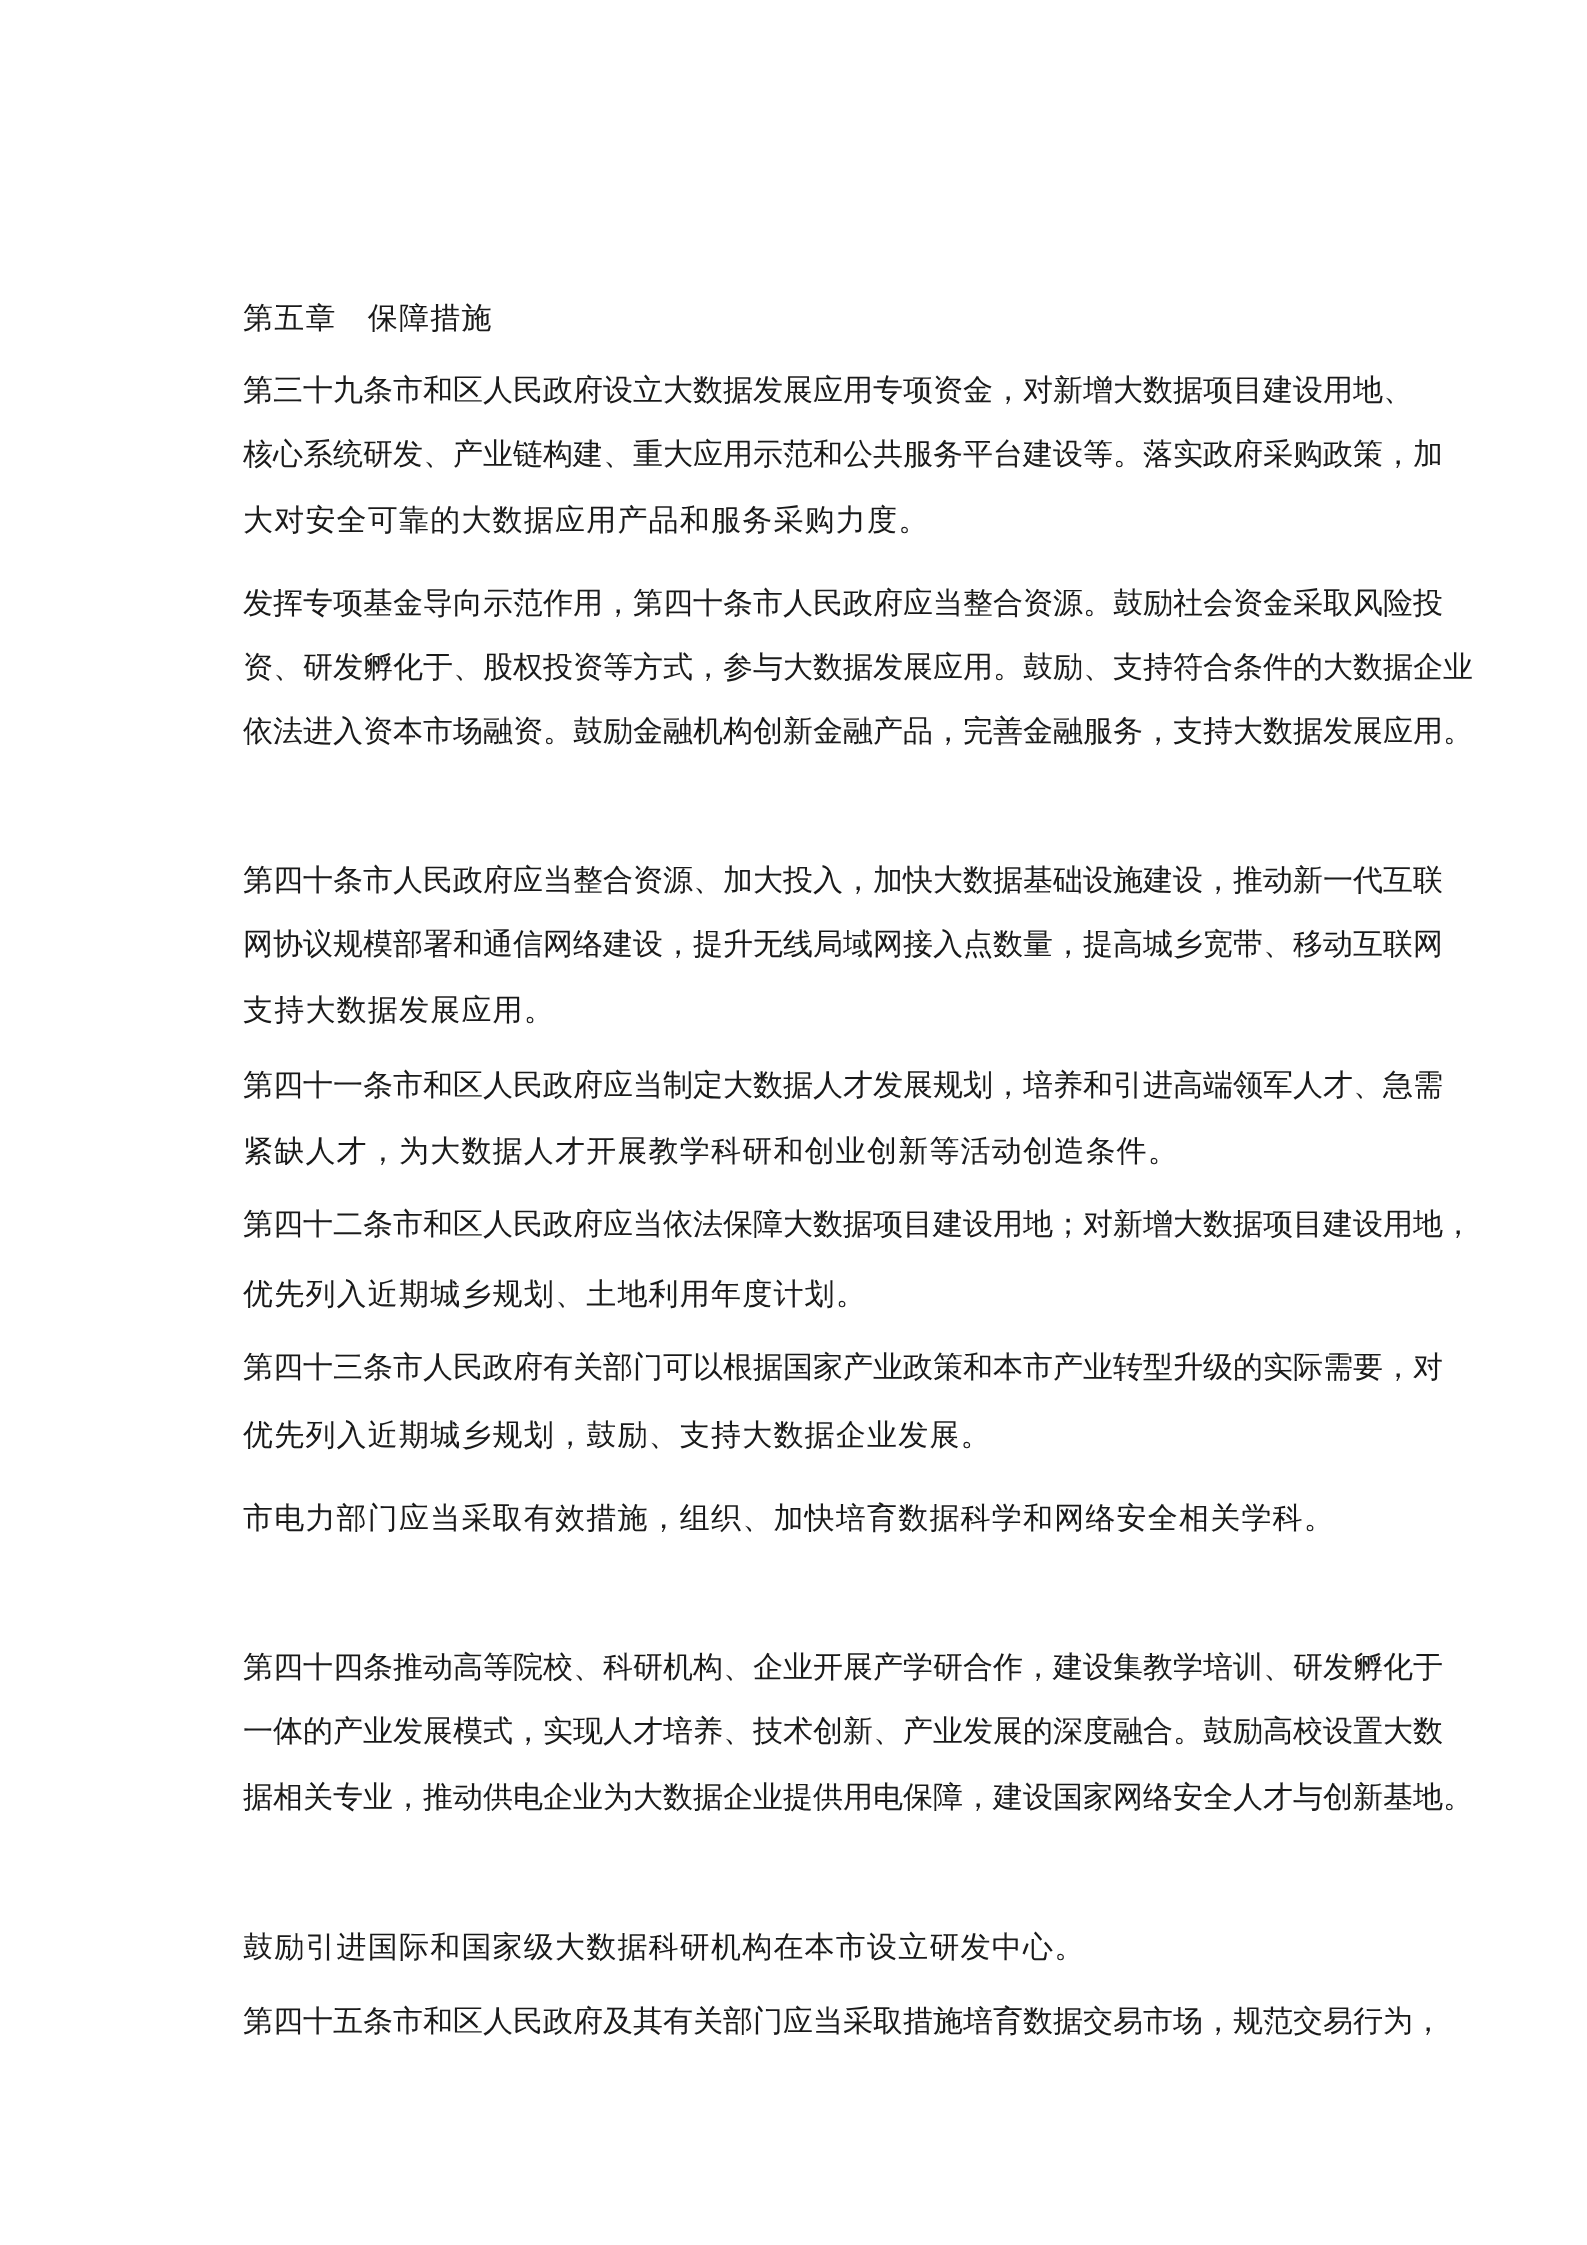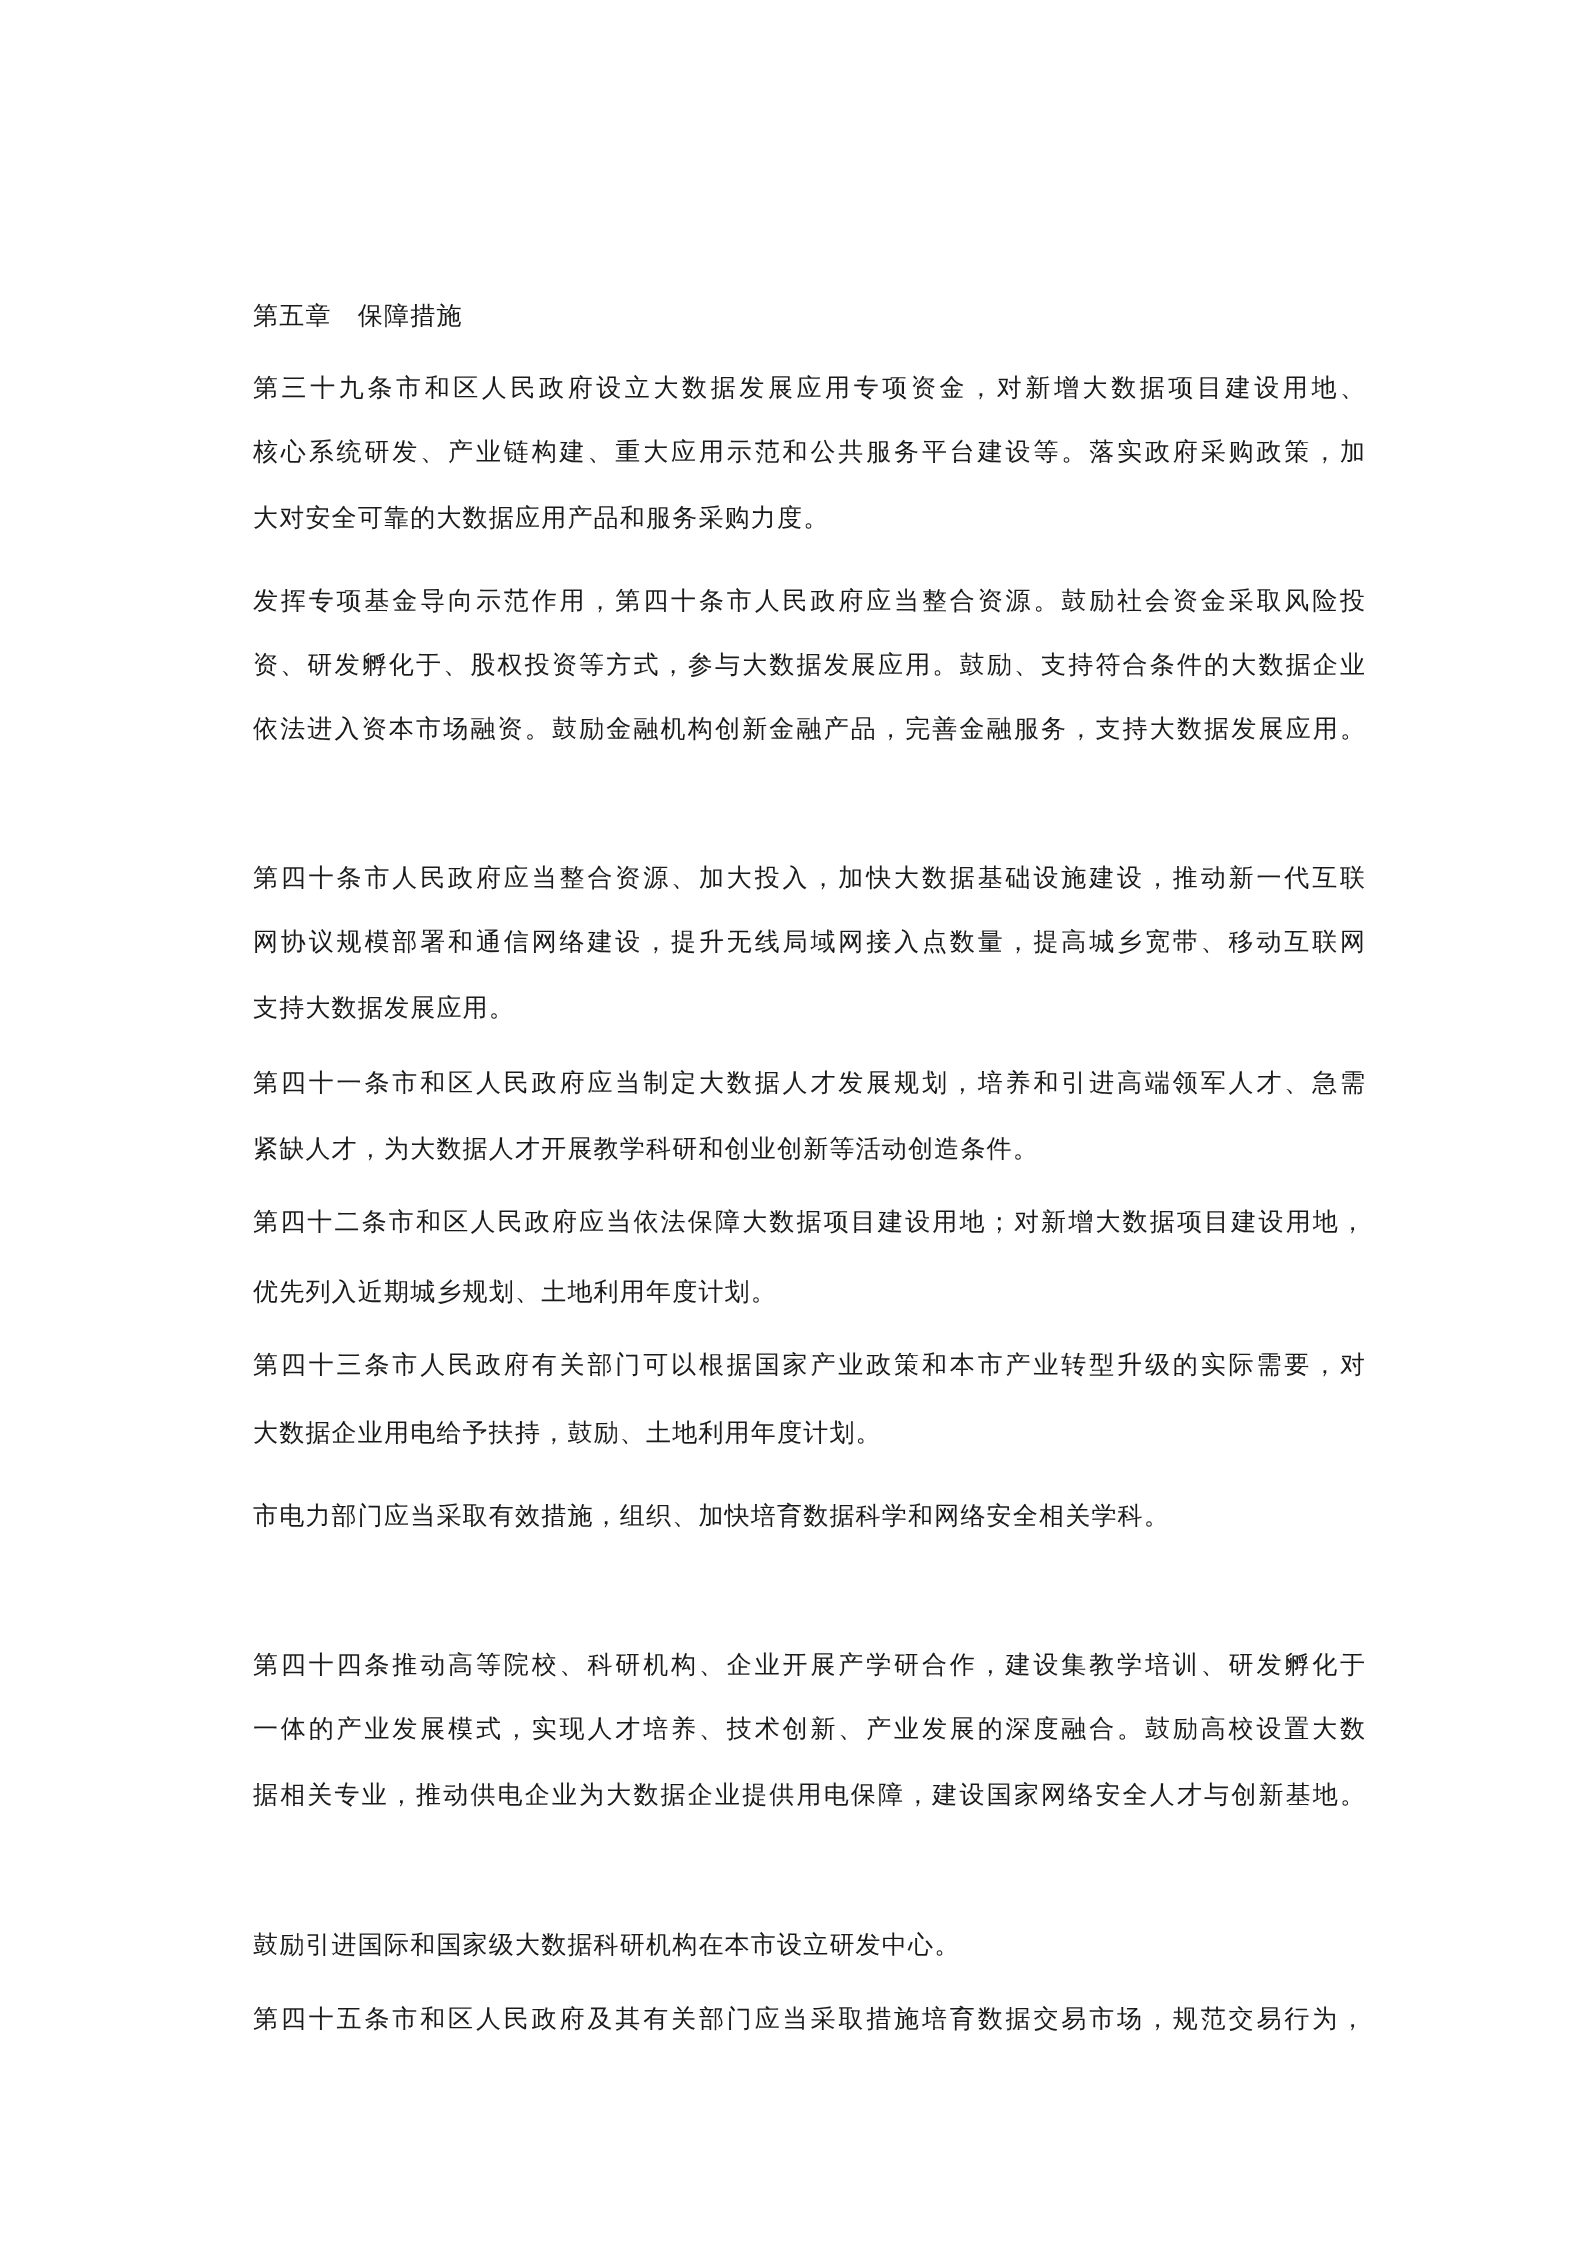--- a/index.html
+++ b/index.html
@@ -1,22 +1,22 @@
 <!DOCTYPE html>
 <html><head>
 <meta charset="utf-8">
 <style>
   html, body { margin: 0; padding: 0; background: #ffffff; }
   body { width: 1587px; height: 2245px; position: relative; overflow: hidden; }
   .page { position: absolute; left: 0; top: 0; width: 1587px; height: 2245px; background: #ffffff; }
   .line {
     position: absolute;
-    left: 253px;
-    font-family: Liberation Mono, monospace;
-    font-size: 25px;
+    left: 243px;
+    font-family: Liberation Sans, sans-serif;
+    font-size: 30px;
     line-height: 30px;
     color: #1a1a1a;
     white-space: nowrap;
     letter-spacing: 1.2px;
   }
   .justify { width: 1112px; text-align: justify; text-align-last: justify; letter-spacing: 0; }
 </style>
 </head>
 <body>
 
@@ -46,21 +46,21 @@
     <div class="line" style="top:1136px">紧缺人才，为大数据人才开展教学科研和创业创新等活动创造条件。</div>
   </div>
 
   <div>
     <div class="line justify" style="top:1209px">第四十二条市和区人民政府应当依法保障大数据项目建设用地；对新增大数据项目建设用地，</div>
     <div class="line" style="top:1279px">优先列入近期城乡规划、土地利用年度计划。</div>
   </div>
 
   <div>
     <div class="line justify" style="top:1352px">第四十三条市人民政府有关部门可以根据国家产业政策和本市产业转型升级的实际需要，对</div>
-    <div class="line" style="top:1420px">大数据企业用电给予扶持，鼓励、土地利用年度计划。</div>
+    <div class="line" style="top:1420px">优先列入近期城乡规划，鼓励、支持大数据企业发展。</div>
   </div>
 
   <div>
     <div class="line" style="top:1503px">市电力部门应当采取有效措施，组织、加快培育数据科学和网络安全相关学科。</div>
   </div>
 
   <div>
     <div class="line justify" style="top:1652px">第四十四条推动高等院校、科研机构、企业开展产学研合作，建设集教学培训、研发孵化于</div>
     <div class="line justify" style="top:1716px">一体的产业发展模式，实现人才培养、技术创新、产业发展的深度融合。鼓励高校设置大数</div>
     <div class="line justify" style="top:1782px">据相关专业，推动供电企业为大数据企业提供用电保障，建设国家网络安全人才与创新基地。</div>

